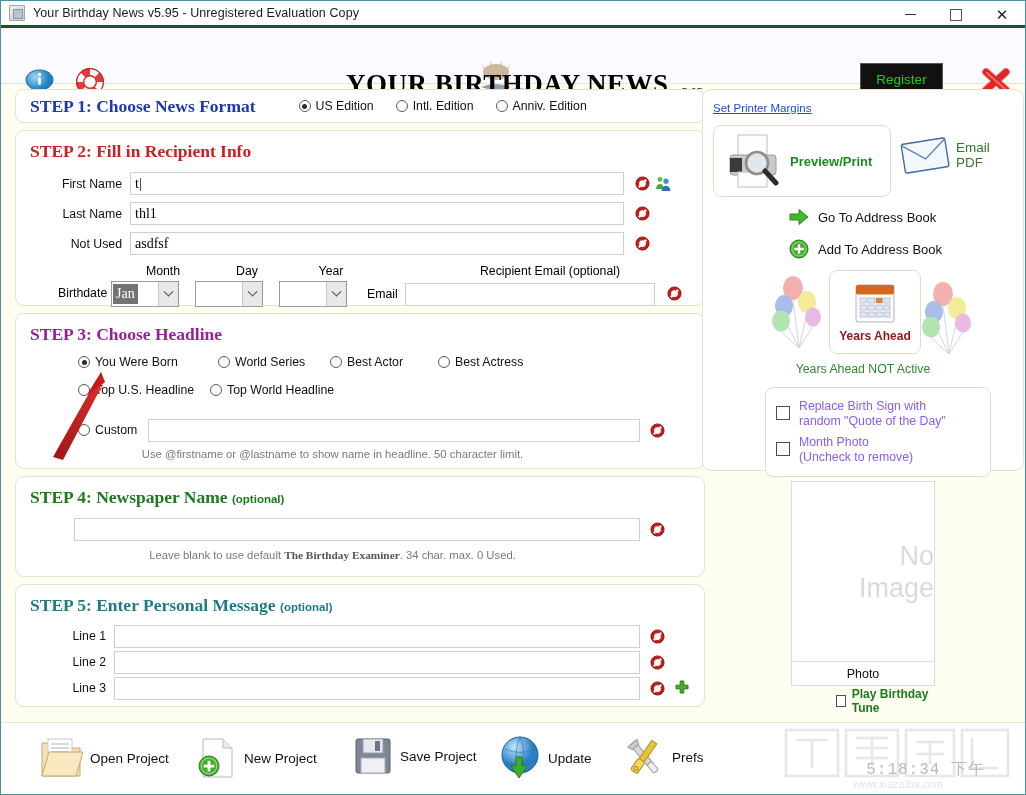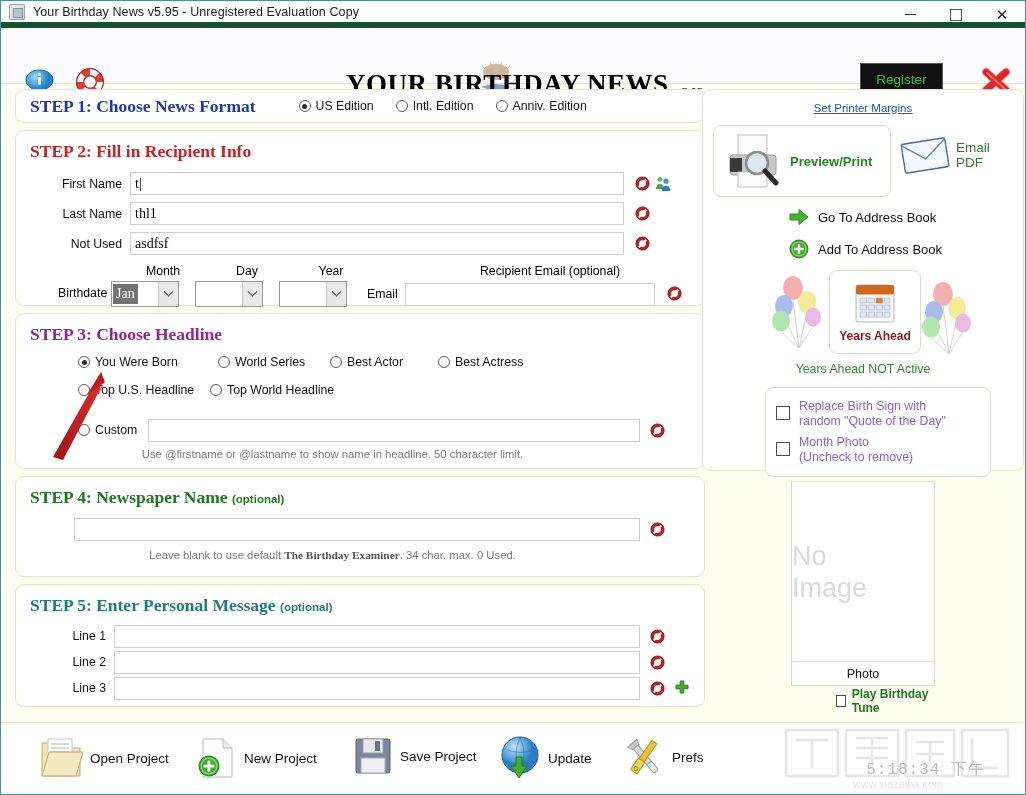--- a/index.html
+++ b/index.html
@@ -7,21 +7,21 @@
   body {
     width:1026px; height:795px; overflow:hidden;
     font-family:"Liberation Sans", sans-serif;
     background:#ffffff;
     -webkit-font-smoothing:antialiased;
   }
   #app { position:relative; width:1026px; height:795px; border:1px solid #4a90a4; background:#fdfdf0; }
 
   
   .titlebar { position:absolute; left:0; top:0; width:1024px; height:27px; background:#ffffff;
-              border-bottom:6px solid #14532d; display:flex; align-items:center; }
+              border-bottom:3px solid #14532d; display:flex; align-items:center; }
   .tb-icon { width:16px; height:16px; margin-left:8px; margin-right:8px; border:1px solid #9aa7ad;
              background:linear-gradient(145deg,#e9eef1,#c9d3d8); position:relative; border-radius:1px; }
   .tb-icon::after { content:""; position:absolute; left:3px; top:3px; width:8px; height:8px;
              background:#b9c6cd; border:1px solid #8a979e; }
   .tb-title { font-size:12.5px; color:#1a1a1a; letter-spacing:.1px; }
   .tb-buttons { position:absolute; right:0; top:0; height:27px; display:flex; }
   .tb-btn { width:46px; height:27px; display:flex; align-items:center; justify-content:center;
             font-size:13px; color:#222; cursor:default; }
   .tb-btn.min::before { content:""; width:11px; height:1px; background:#333; display:block; }
   .tb-btn.max::before { content:""; width:10px; height:10px; border:1px solid #555; display:block; }
@@ -97,21 +97,21 @@
   .ya-box { width:92px; height:84px; border:1px solid #e0dcc8; border-radius:8px; background:#fff;
             display:flex; flex-direction:column; align-items:center; justify-content:center; }
   .ya-label { color:#8b1a1a; font-weight:bold; font-size:12px; margin-top:3px; }
   .ya-note { color:#2f8a2f; font-size:12.3px; text-align:center; }
   .chk-panel { border:1px solid #e0dcc8; border-radius:8px; background:#fff; padding:9px 10px; }
   .chk-row { display:flex; align-items:flex-start; gap:9px; margin:2px 0; }
   .chk-txt { font-size:12.3px; color:#8b5cf6; line-height:15px; }
 
   .photo-box { width:144px; height:205px; border:1px solid #dcdcdc; background:#fff; display:flex;
                flex-direction:column; }
-  .photo-ph { flex:1; display:flex; flex-direction:column; align-items:flex-start; justify-content:center;
+  .photo-ph { flex:1; display:flex; flex-direction:column; align-items:flex-end; justify-content:center;
               color:#dadada; font-size:27px; line-height:32px; }
   .photo-cap { height:24px; border-top:1px solid #dcdcdc; display:flex; align-items:center;
                justify-content:center; font-size:12.5px; color:#111; }
   .tune-row { display:flex; align-items:center; gap:6px; margin-top:1px;padding-left:45px; }
   .tune-txt { font-size:12px; color:#1e7a1e; font-weight:bold; }
 
   
   .bottombar { position:absolute; left:0; bottom:0; width:1024px; height:72px; background:#ffffff;
                border-top:1px solid #e4e4d0; }
   .bb-item { position:absolute; top:12px; display:flex; align-items:center; cursor:pointer; }
@@ -389,21 +389,21 @@
         <svg width="16" height="16" viewBox="0 0 16 16" style="position:absolute; left:644px; top:3px;">
           <path d="M6.2 1h3.6v4.2H14v3.6H9.8V13H6.2V8.8H2V5.2h4.2z" fill="#43b02a" stroke="#2d7a1c" stroke-width="1"></path>
         </svg>
       </div>
     </div>
   </div>
 
   <div class="right-col">
 
     <div class="panel" style="height:382px; padding:8px 10px 0 10px;">
-      <div style="text-align:center;text-decoration:underline;">
+      <div style="text-align:left;text-decoration:underline;">
         <span class="link">Set Printer Margins</span>
       </div>
 
       <div style="display:flex; align-items:flex-start; margin-top:9px;">
         <div class="btn-prev" style="width:178px; height:72px;">
           <svg width="60" height="58" viewBox="0 0 60 58">
             <rect x="14" y="3" width="29" height="22" fill="#fdfdfd" stroke="#bdbdbd"></rect>
             <rect x="6" y="23" width="46" height="20" rx="3" fill="#c9c9c9" stroke="#9a9a9a"></rect>
             <rect x="6" y="26" width="12" height="14" fill="#3a3a3a"></rect>
             <rect x="14" y="40" width="29" height="15" fill="#fdfdfd" stroke="#bdbdbd"></rect>

